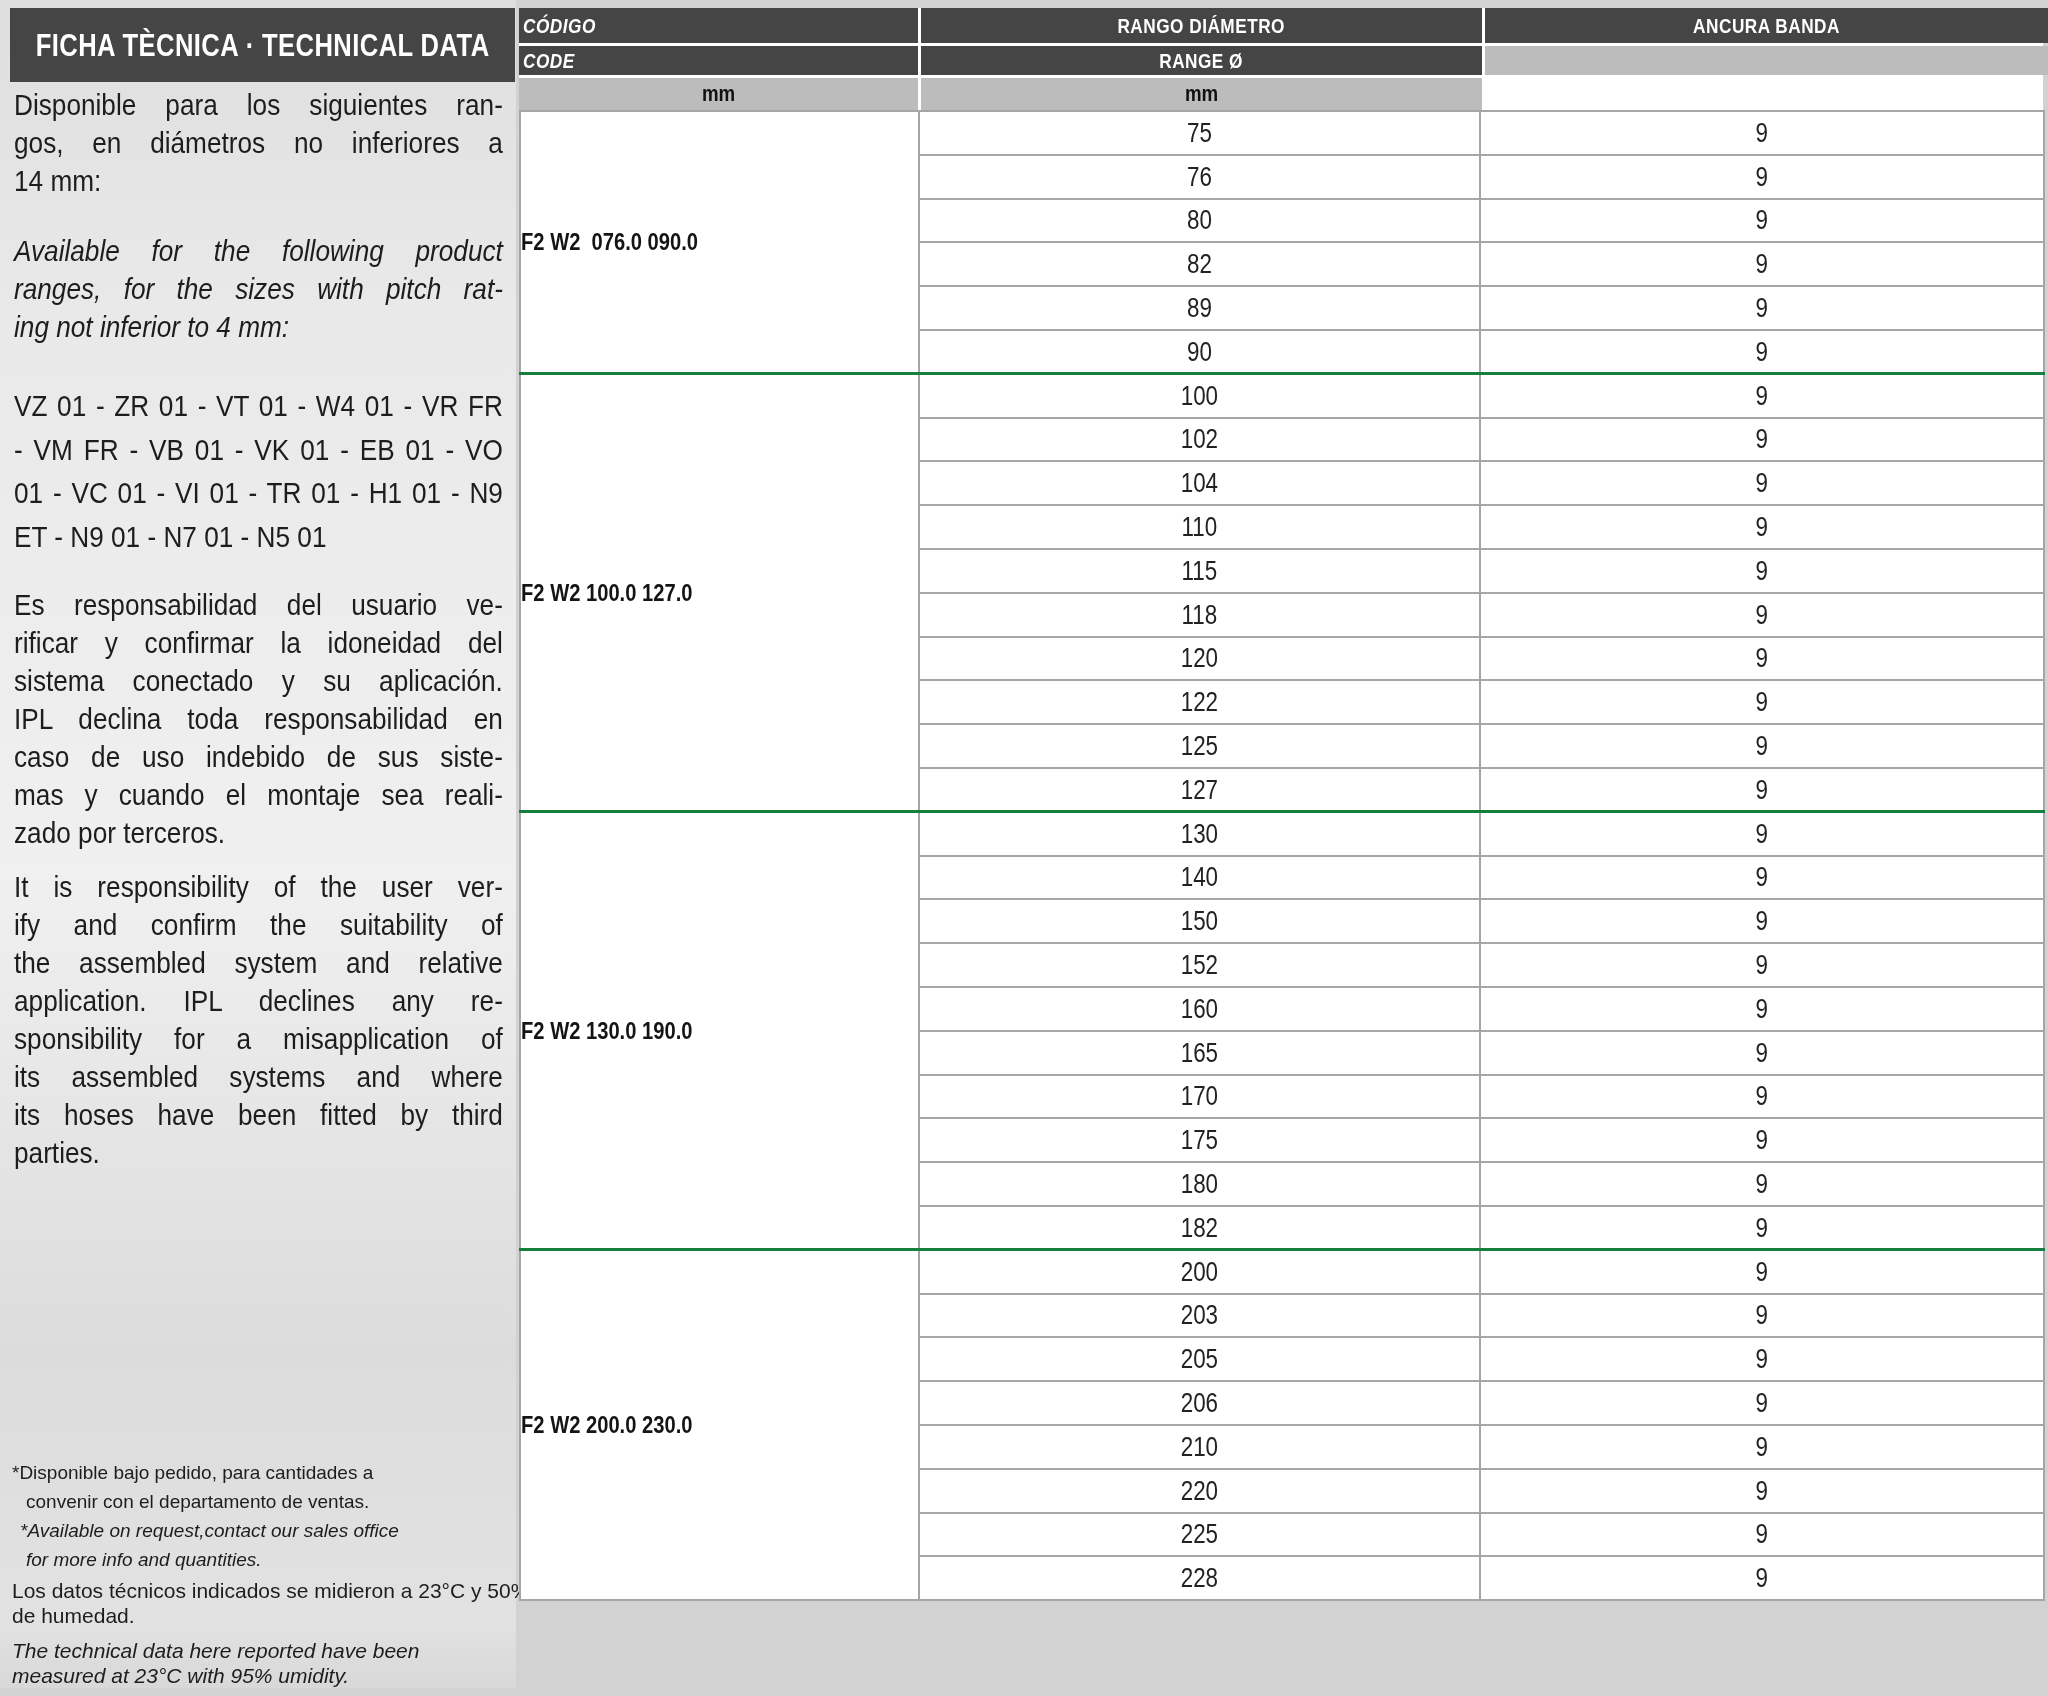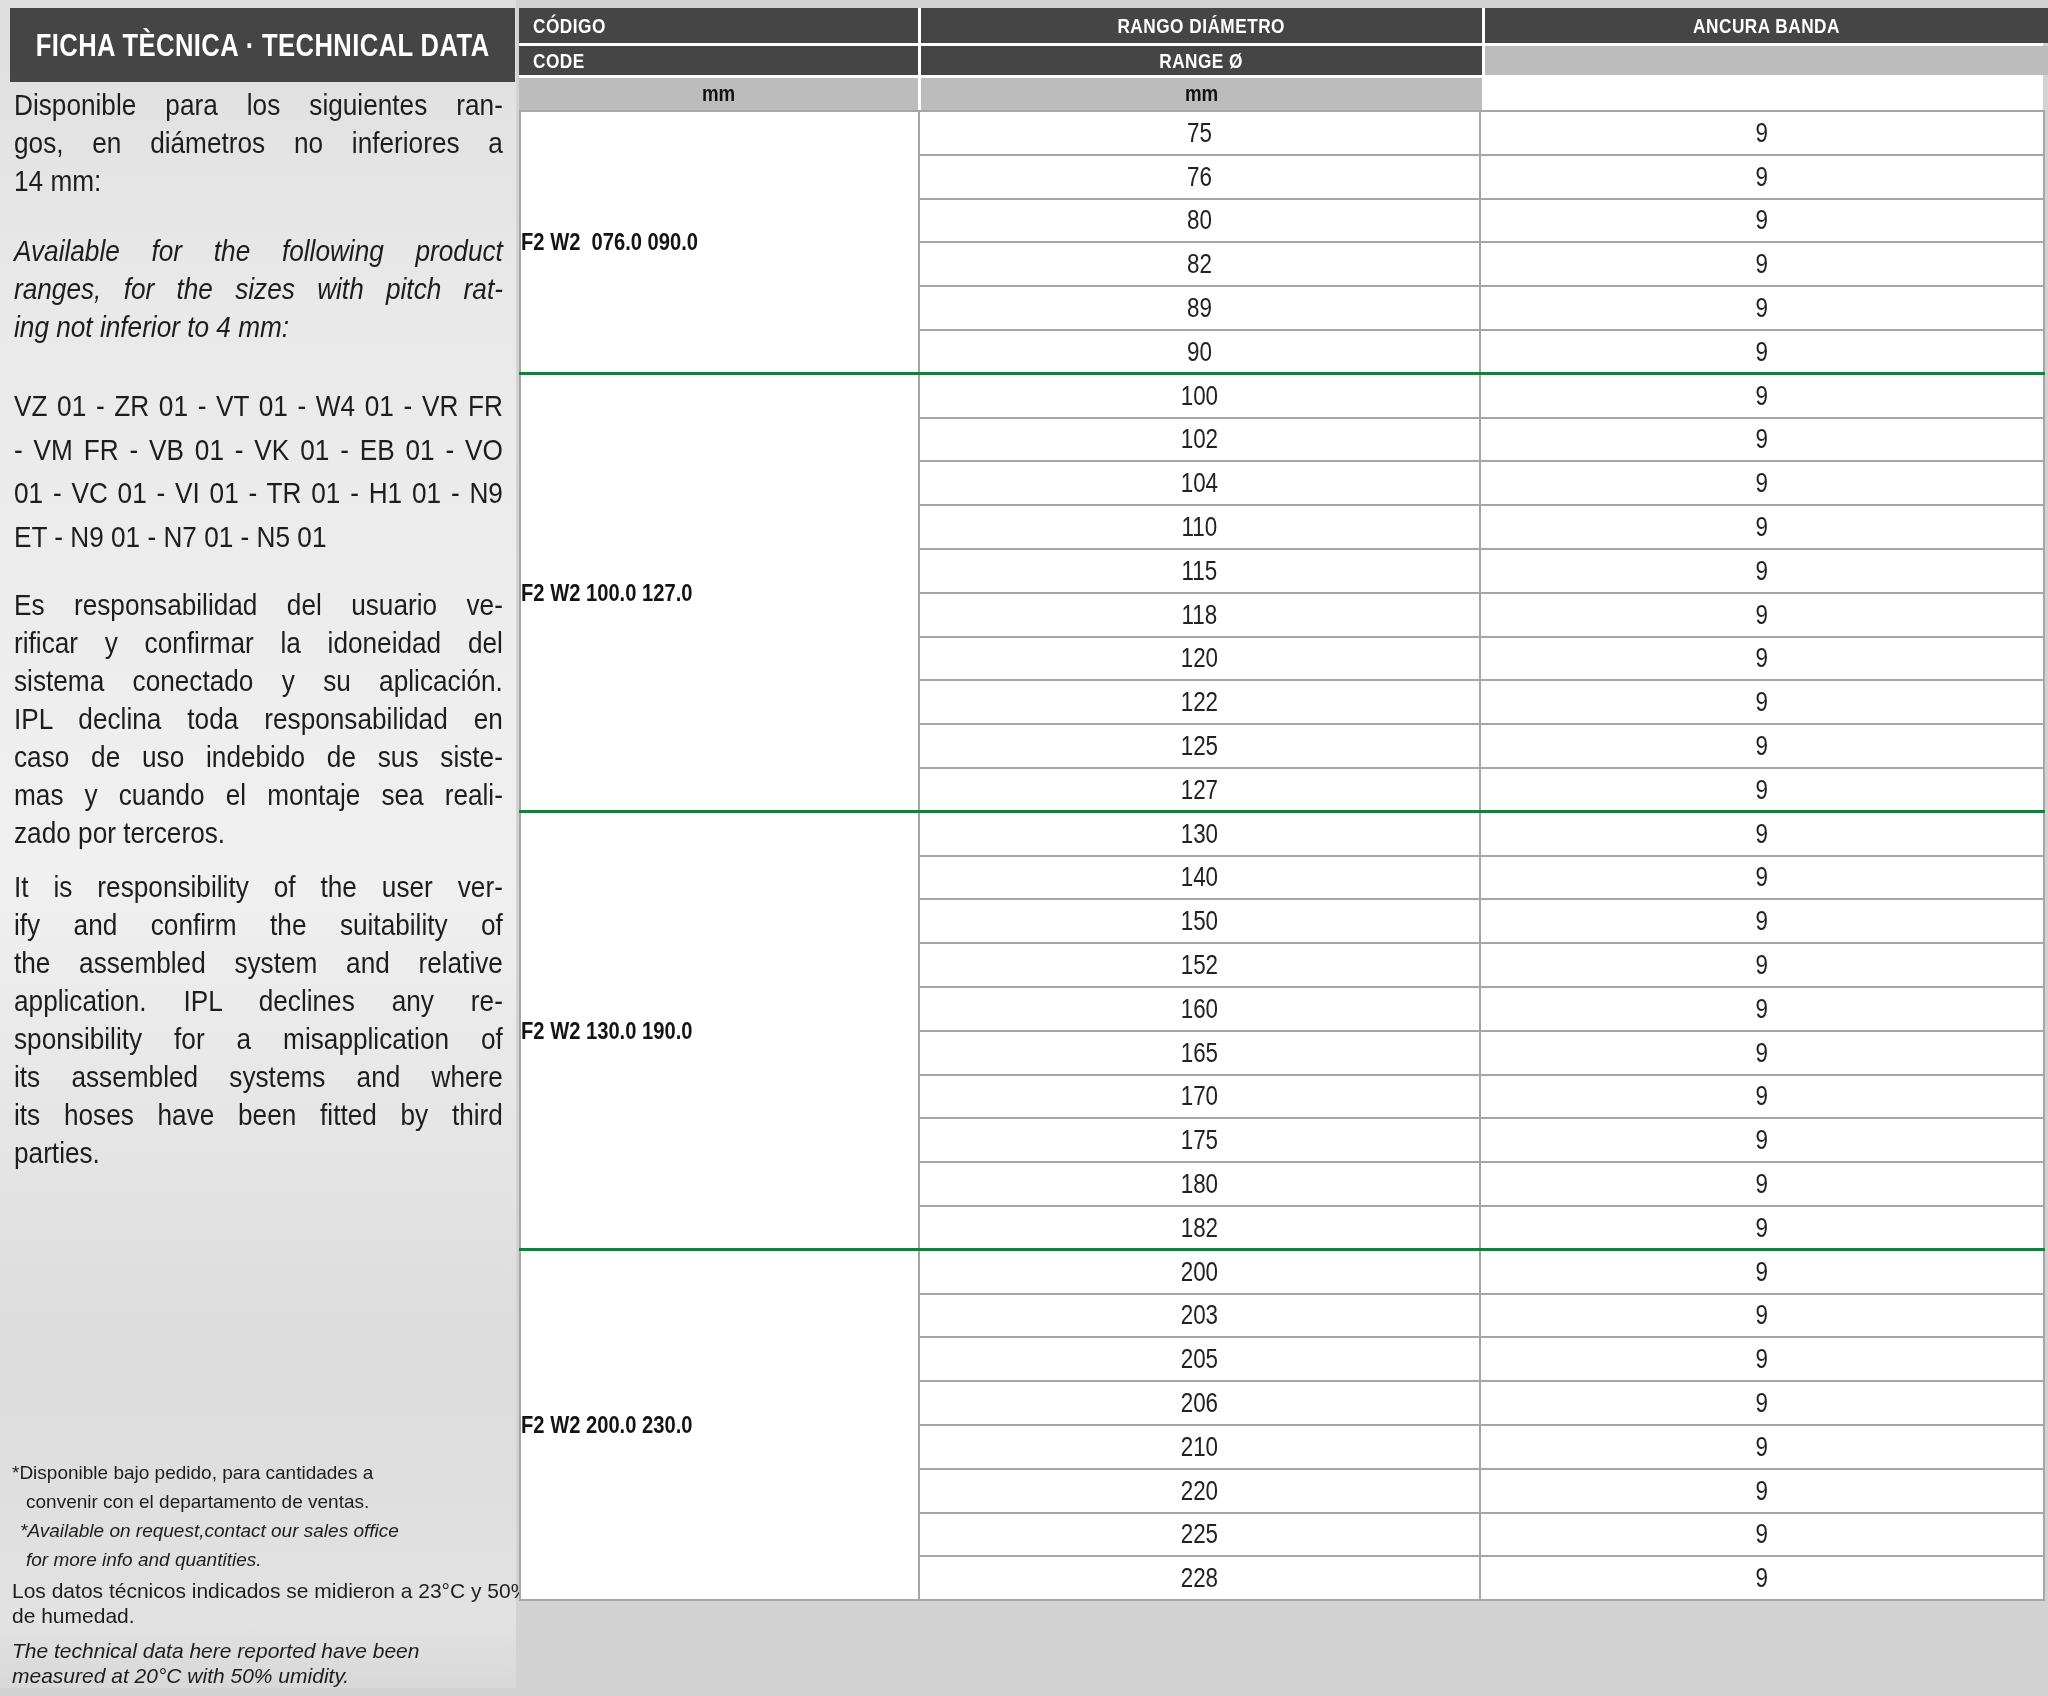--- a/index.html
+++ b/index.html
@@ -38,21 +38,21 @@
   .footnotes .italic{font-style:italic;}
   .note{position:absolute;left:12px;font-size:21px;line-height:25px;color:#1d1d1d;}
   .note.italic{font-style:italic;}
   
   .table-wrap{position:absolute;left:519px;top:8px;width:1524px;}
   .thead{
     display:grid;grid-template-columns:399px 561px 564px;
     grid-template-rows:35px 29px 32px;gap:3px;background:#ffffff;
   }
   .hcell{background:#454545;color:#ffffff;display:flex;align-items:center;}
-  .hcell.left{justify-content:flex-start;padding-left:14px;}
+  .hcell.left{justify-content:flex-start;padding-left:4px;font-style:italic;}
   .hcell.center{justify-content:center;}
   .hcell span{
     font-size:21px;font-weight:bold;letter-spacing:.6px;white-space:pre;
     display:inline-block;transform:scaleX(.82);
   }
   .hcell.left span{transform-origin:left center;}
   .hcell.center span{transform-origin:center;}
   .ucell{background:#bcbcbc;display:flex;align-items:center;justify-content:center;}
   .ucell span{
     font-size:22px;font-weight:bold;color:#111;
@@ -123,21 +123,21 @@
         <div class="jline jlast">parties.</div>
       </div>
     </div>
   <div class="footnotes" id="footnotes">
       <div style="padding-left: 0px;">*Disponible bajo pedido, para cantidades a</div>
       <div style="padding-left: 14px;">convenir con el departamento de ventas.</div>
       <div class="italic" style="padding-left: 8px;">*Available on request,contact our sales office</div>
       <div class="italic" style="padding-left: 14px;">for more info and quantities.</div>
     </div>
   <div class="note" style="top:1578px;width:520px;">Los datos técnicos indicados se midieron a 23°C y 50% de humedad.</div>
-  <div class="note italic" style="top:1638px;width:460px;">The technical data here reported have been measured at 20°C with 50% umidity.</div>
+  <div class="note italic" style="top:1638px;width:460px;">The technical data here reported have been measured at 23°C with 95% umidity.</div>
 </div>
 
 <div class="table-wrap">
   <div class="thead">
     <div class="hcell left">
         <span>CÓDIGO</span>
       </div>
     <div class="hcell center">
         <span>RANGO DIÁMETRO</span>
       </div>

